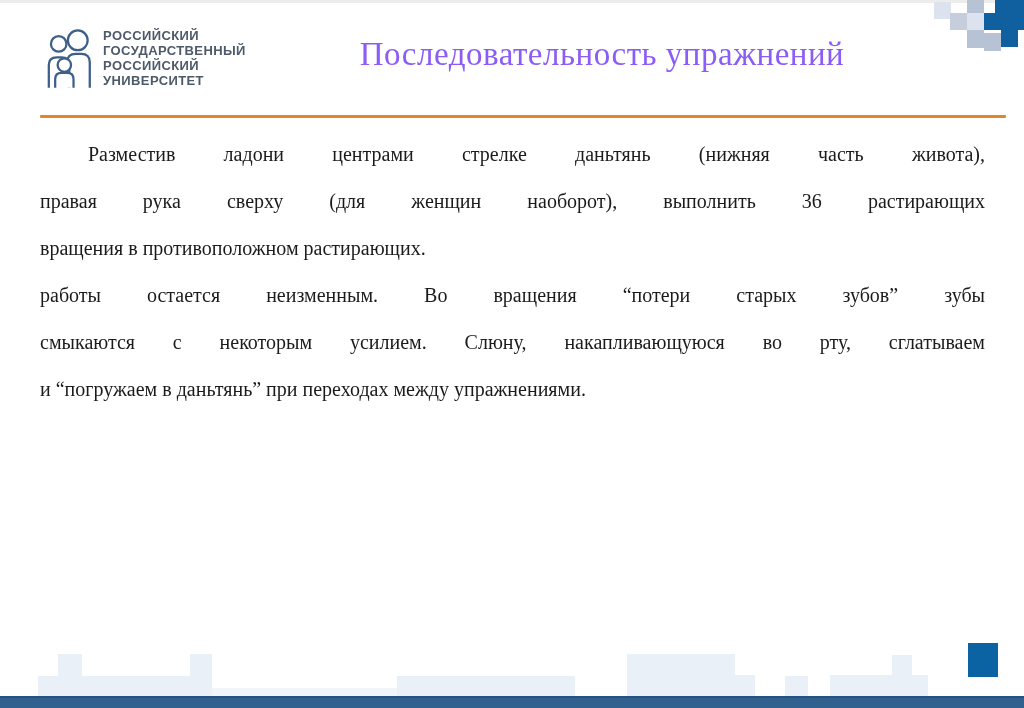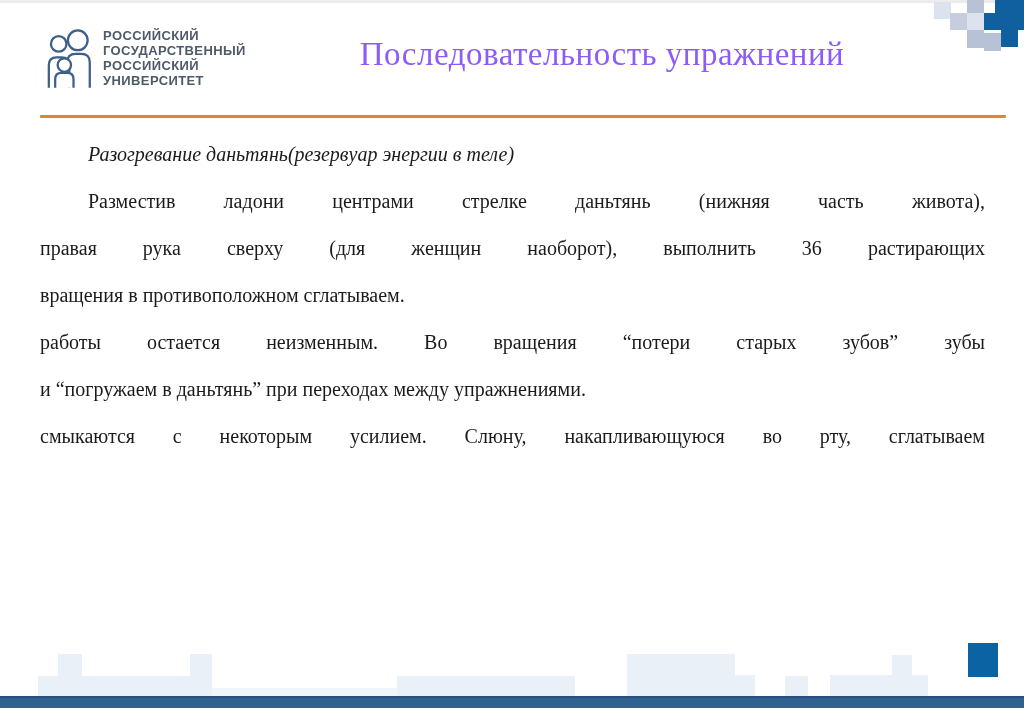--- a/index.html
+++ b/index.html
@@ -75,27 +75,26 @@
     <div class="sq" style="left:995px;top:0;width:29px;height:13px;background:#10609f;"></div>
     <div class="sq" style="left:950px;top:13px;width:17px;height:17px;background:#c6cedd;"></div>
     <div class="sq" style="left:967px;top:13px;width:17px;height:17px;background:#dce3ee;"></div>
     <div class="sq" style="left:984px;top:13px;width:40px;height:17px;background:#10609f;"></div>
     <div class="sq" style="left:967px;top:30px;width:17px;height:18px;background:#b7c2d4;"></div>
     <div class="sq" style="left:984px;top:33px;width:17px;height:18px;background:#b7c2d4;"></div>
     <div class="sq" style="left:1001px;top:30px;width:17px;height:17px;background:#10609f;"></div>
   </div>
 
   <div class="text-block">
-    <div class="ln it indent">Разогревание даньтянь(резервуар энергии в теле)</div>
     <div class="ln indent just">Разместив ладони центрами стрелке даньтянь (нижняя часть живота),</div>
     <div class="ln just">правая рука сверху (для женщин наоборот), выполнить 36 растирающих</div>
-    <div class="ln">вращения в противоположном сглатываем.</div>
+    <div class="ln">вращения в противоположном растирающих.</div>
     <div class="ln just">работы остается неизменным. Во вращения “потери старых зубов” зубы</div>
+    <div class="ln just">смыкаются с некоторым усилием. Слюну, накапливающуюся во рту, сглатываем</div>
     <div class="ln">и “погружаем в даньтянь” при переходах между упражнениями.</div>
-    <div class="ln just">смыкаются с некоторым усилием. Слюну, накапливающуюся во рту, сглатываем</div>
   </div>
 
   <div>
     <div class="sky" style="left:38px;top:676px;width:152px;height:21px;"></div>
     <div class="sky" style="left:58px;top:654px;width:24px;height:22px;"></div>
     <div class="sky" style="left:190px;top:654px;width:22px;height:43px;"></div>
     <div class="sky" style="left:212px;top:688px;width:185px;height:9px;background:#f0f5fa;"></div>
     <div class="sky" style="left:397px;top:676px;width:178px;height:21px;"></div>
     <div class="sky" style="left:627px;top:654px;width:108px;height:43px;"></div>
     <div class="sky" style="left:710px;top:675px;width:45px;height:22px;"></div>

